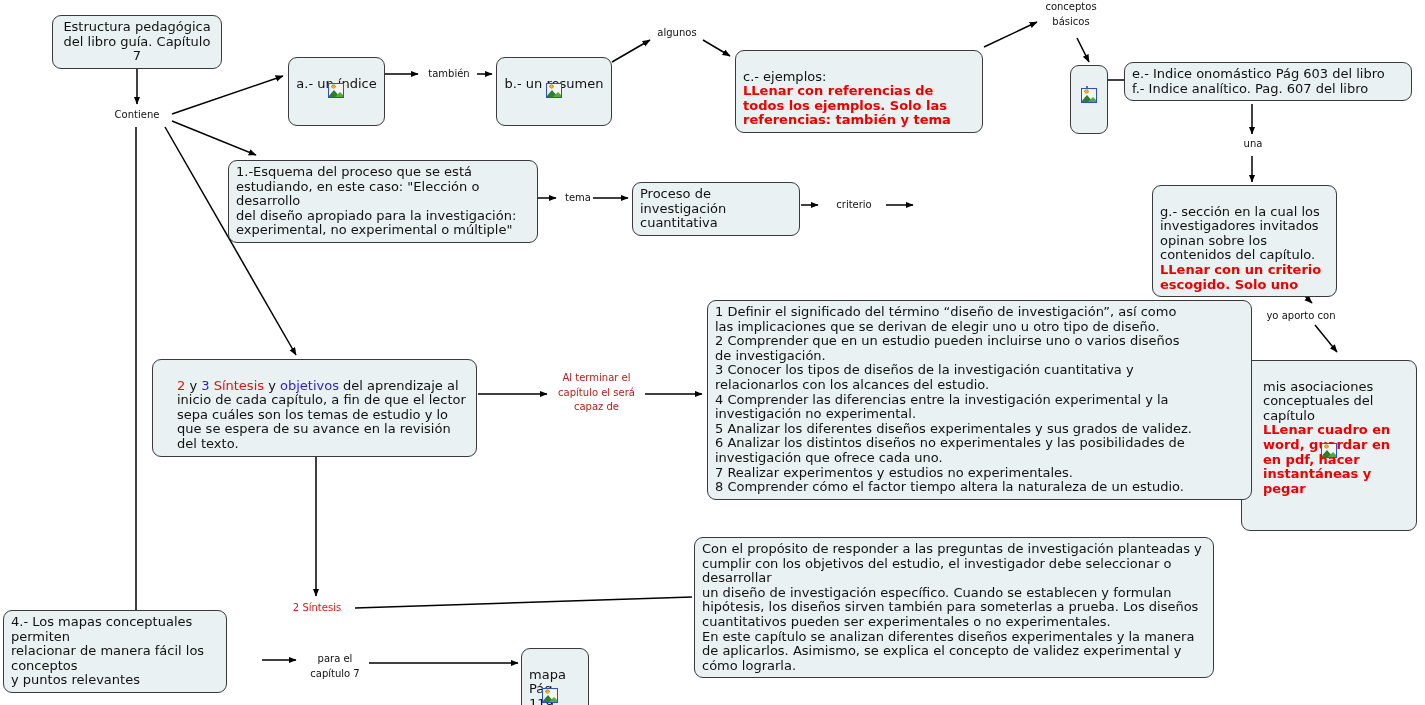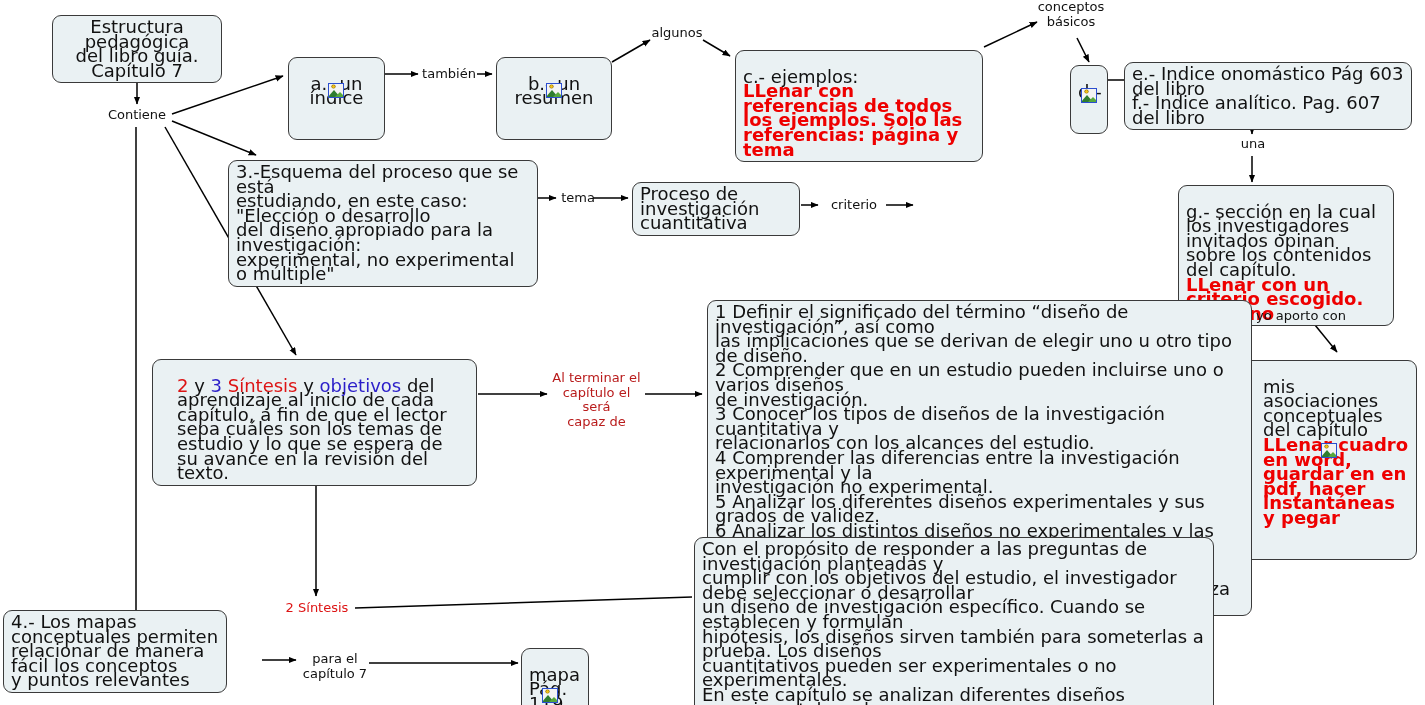--- a/index.html
+++ b/index.html
@@ -25,30 +25,30 @@
     height: 705px;
     pointer-events: none;
   }
   .node {
     position: absolute;
     box-sizing: border-box;
     background: #eaf1f3;
     border: 1.4px solid #3a3a3a;
     border-radius: 9px;
     padding: 4px 7px 4px 7px;
-    font-size: 18px;
+    font-size: 13px;
     line-height: 14.6px;
     color: #111111;
     white-space: pre-line;
   }
   .node.center { text-align: center; }
   .label {
     position: absolute;
     background: transparent;
-    font-size: 13px;
+    font-size: 10px;
     line-height: 14.6px;
     color: #111111;
     white-space: pre-line;
     text-align: center;
   }
   .label.blue { color: #b91c1c; }
   .label.red  { color: #dd1414; }
   .red-b { color: #ee0000; font-weight: bold; }
   .red   { color: #dd1414; }
   .blue  { color: #2b1ec9; }
@@ -181,60 +181,60 @@
   <div class="pic-icon" style="left:546px; top:83px;">
     <span class="sun"></span>
     <span class="hill1"></span>
     <span class="hill2"></span>
   </div>
 
   <div class="label" style="left:648px; top:26px; width:58px;">algunos</div>
 
   <div class="node" style="left:735px; top:50px; width:248px;">
     <span>c.- ejemplos:</span>
-    <span class="red-b">LLenar con referencias de todos los ejemplos. Solo las referencias: página y tema</span>
+    <span class="red-b">LLenar con referencias de todos los ejemplos. Solo las referencias: también y tema</span>
   </div>
 
   <div class="label" style="left:1035px; top:0px; width:72px;">conceptos
 básicos</div>
 
   <div class="node center" style="left:1070px; top:65px; width:38px;">
     <span>d.-</span>
     <span class="node-icon-slot"></span>
   </div>
   <div class="pic-icon" style="left:1081px; top:88px;">
     <span class="sun"></span>
     <span class="hill1"></span>
     <span class="hill2"></span>
   </div>
 
   <div class="node" style="left:1124px; top:62px; width:288px;">e.- Indice onomástico Pág 603 del libro
 f.- Indice analítico. Pag. 607 del libro</div>
 
   <div class="label" style="left:1234px; top:137px; width:38px;">una</div>
 
-  <div class="node" style="left:1178px; top:185px; width:216px;">
+  <div class="node" style="left:1152px; top:185px; width:185px;">
     <span>g.- sección en la cual los investigadores invitados opinan sobre los contenidos del capítulo. </span>
     <span class="red-b">LLenar con un criterio escogido. Solo uno</span>
   </div>
 
   <div class="label" style="left:1256px; top:309px; width:90px;">yo aporto con</div>
 
   <div class="node" style="left:1241px; top:360px; width:176px;padding-left:21px;">
     <span>mis asociaciones conceptuales del capítulo </span>
     <span class="red-b">LLenar cuadro en word, guardar en en pdf, hacer instantáneas y pegar</span>
     <span class="node-icon-slot"></span>
   </div>
   <div class="pic-icon" style="left:1321px; top:443px;">
     <span class="sun"></span>
     <span class="hill1"></span>
     <span class="hill2"></span>
   </div>
 
-  <div class="node" style="left:228px; top:160px; width:310px;">3.-Esquema del proceso que se está
+  <div class="node" style="left:228px; top:160px; width:310px;">1.-Esquema del proceso que se está
 estudiando, en este caso: "Elección o desarrollo
 del diseño apropiado para la investigación:
 experimental, no experimental o múltiple"</div>
 
   <div class="label" style="left:560px; top:191px; width:36px;">tema</div>
 
   <div class="node" style="left:632px; top:182px; width:168px;">Proceso de investigación
 cuantitativa</div>
 
   <div class="label" style="left:822px; top:198px; width:64px;">criterio</div>

